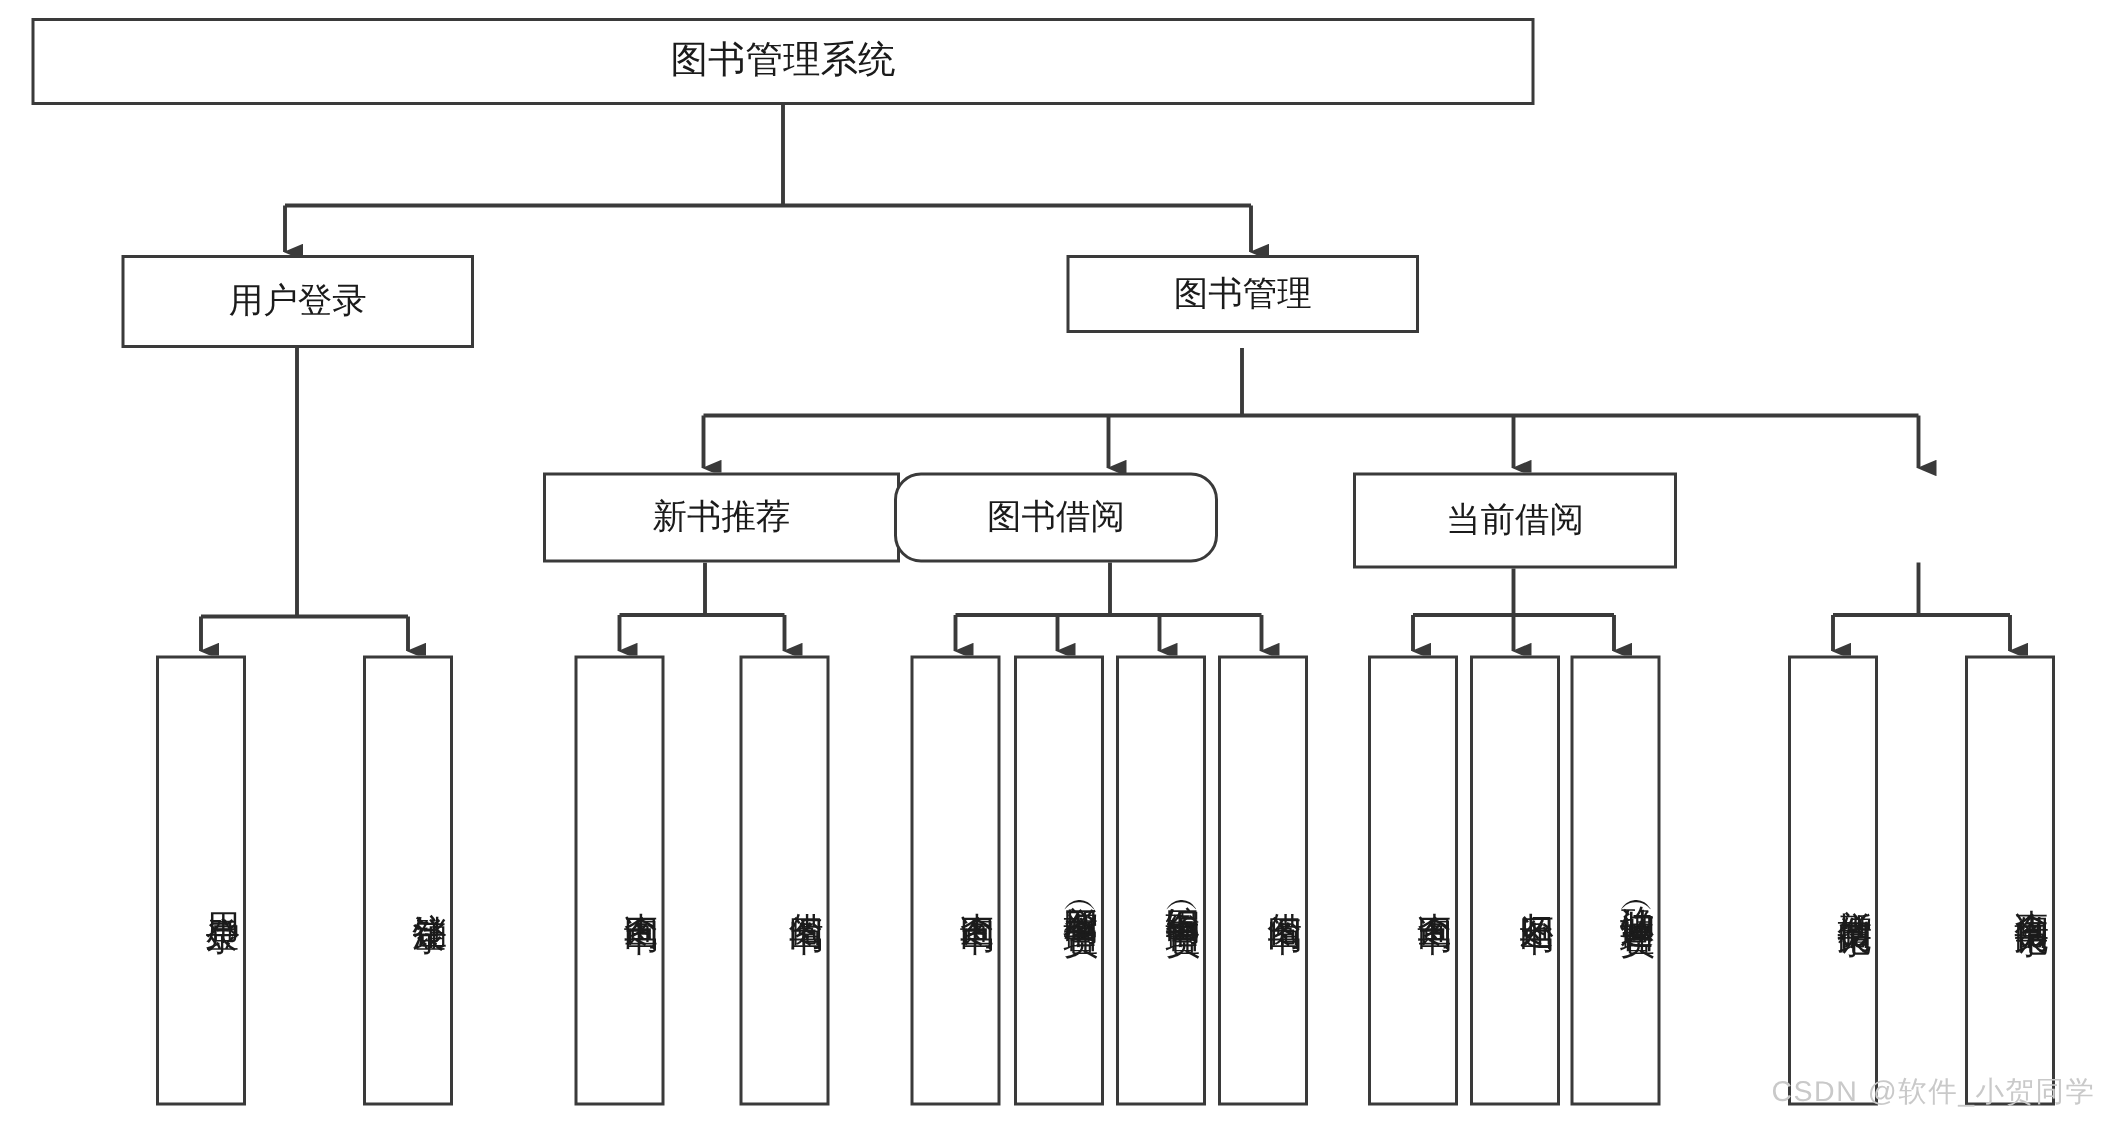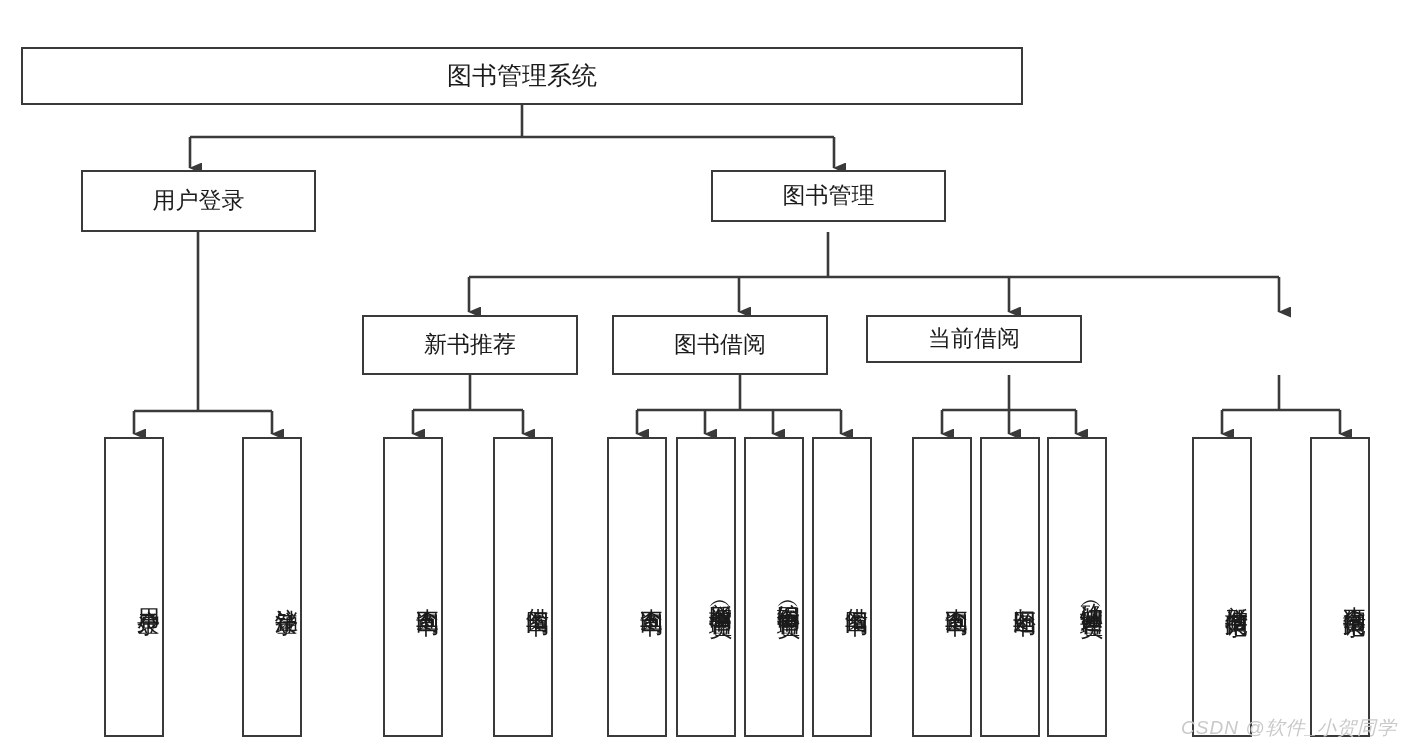--- a/index.html
+++ b/index.html
@@ -22,21 +22,21 @@
     box-sizing:border-box;
     background:#ffffff;
     border:2px solid #3a3a3a;
     display:flex;
     align-items:center;
     justify-content:center;
     color:#1b1b1b;
     line-height:1.18;
     text-align:center;
   }
-  .node.lvl0{font-size:25px;margin-top:35px;}
+  .node.lvl0{font-size:25px;}
   .node.lvl1{font-size:23px;}
   .node.lvl2{font-size:23px;}
   .node.leaf{
     font-size:23px;
     writing-mode:vertical-rl;
     text-orientation:upright;
     letter-spacing:2px;
     padding-top:14px;
     align-items:flex-start;
     justify-content:center;
@@ -51,21 +51,20 @@
   
   #watermark{
     position:absolute;
     right:8px;
     bottom:6px;
     font-size:19px;
     color:#c9c9c9;
     letter-spacing:1px;
     white-space:nowrap;
     user-select:none;
-    font-style:italic;
   }
 </style>
 </head>
 <body>
 
 <div id="stage">
 
   <svg id="wires" viewBox="0 0 1405 747" xmlns="http://www.w3.org/2000/svg">
     <defs>
       <marker id="arw" markerWidth="11" markerHeight="13" refX="5.5" refY="12" orient="auto" markerUnits="userSpaceOnUse">
@@ -120,27 +119,27 @@
     <span>图书管理系统</span>
   </div>
 
   <div class="node lvl1" style="left:81px;top:170px;width:235px;height:62px;">
     <span>用户登录</span>
   </div>
   <div class="node lvl1" style="left:711px;top:170px;width:235px;height:52px;">
     <span>图书管理</span>
   </div>
 
-  <div class="node lvl2" style="left:362px;top:315px;width:216px;height:60px;">
+  <div class="node lvl2" style="left:362px;top:315px;width:238px;height:60px;">
     <span>新书推荐</span>
   </div>
-  <div class="node lvl2" style="left:612px;top:315px;width:216px;height:60px;">
+  <div class="node lvl2" style="left:596px;top:315px;width:216px;height:60px;border-radius:18px;">
     <span>图书借阅</span>
   </div>
-  <div class="node lvl2" style="left:866px;top:315px;width:216px;height:48px;">
+  <div class="node lvl2" style="left:902px;top:315px;width:216px;height:64px;">
     <span>当前借阅</span>
   </div>
 
   <div class="node leaf" style="left:104px;top:437px;width:60px;height:300px;">
     <span class="vtext">用户登录</span>
   </div>
   <div class="node leaf" style="left:242px;top:437px;width:60px;height:300px;">
     <span class="vtext">注销登录</span>
   </div>
 

